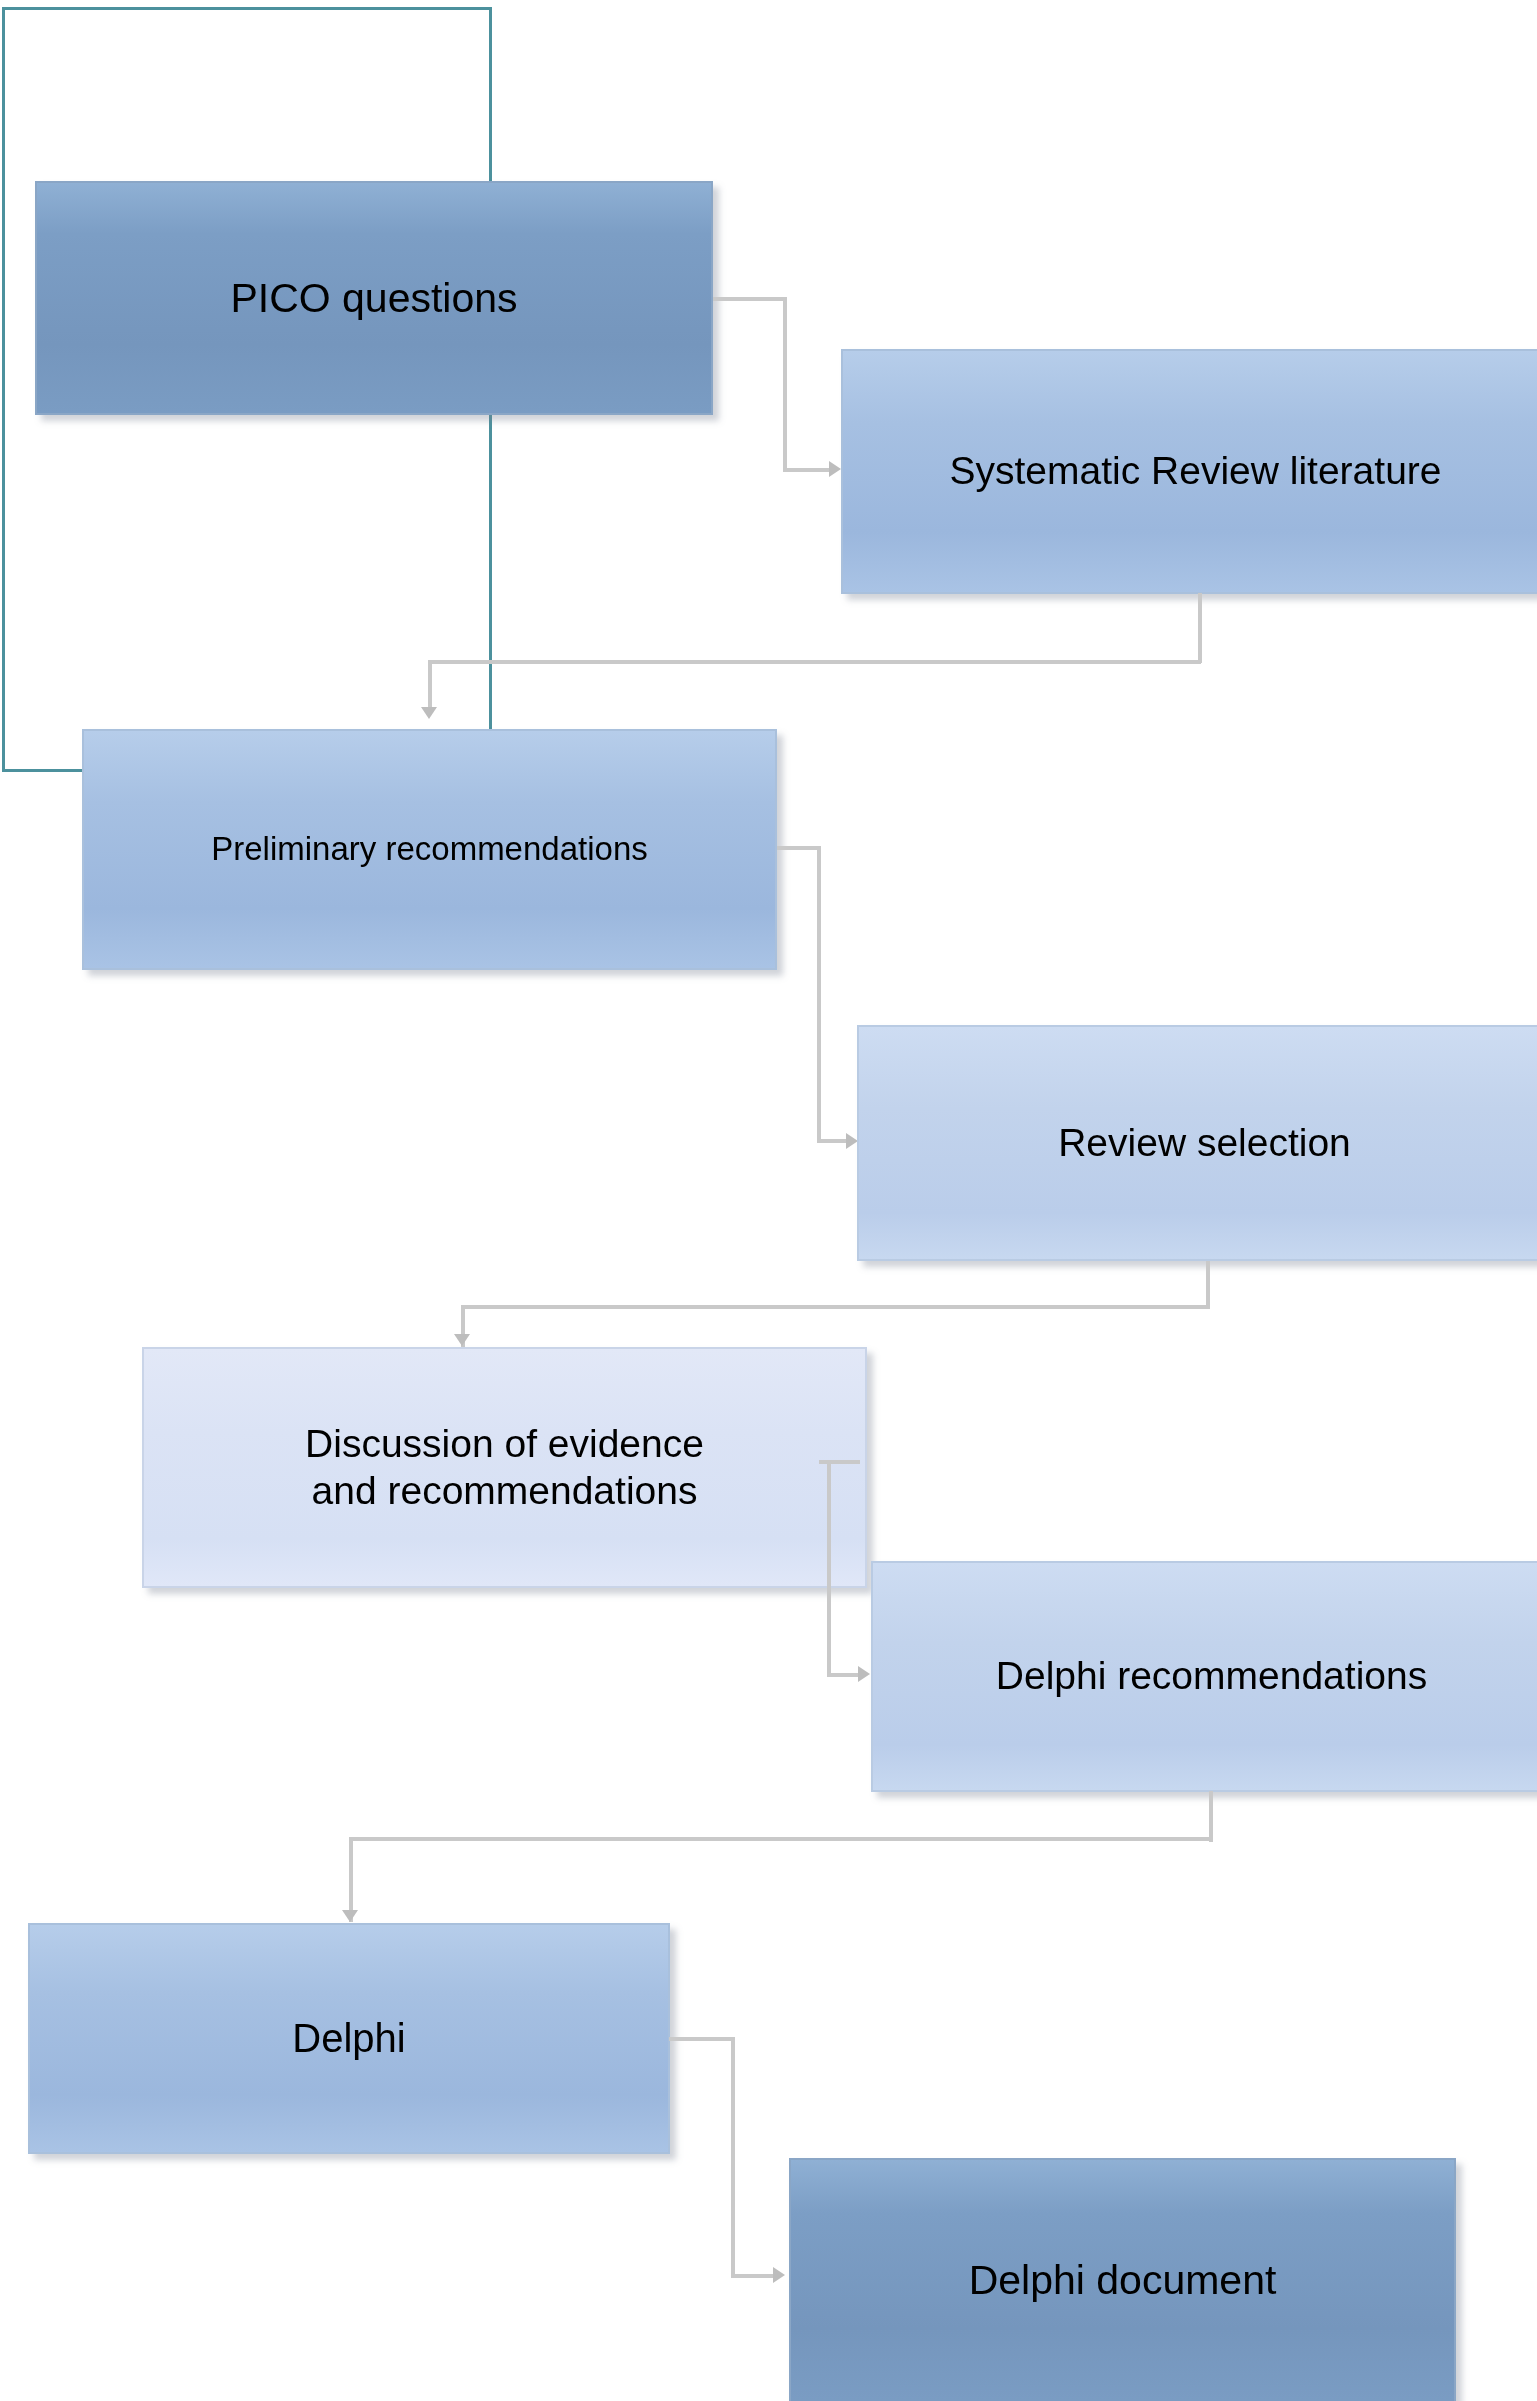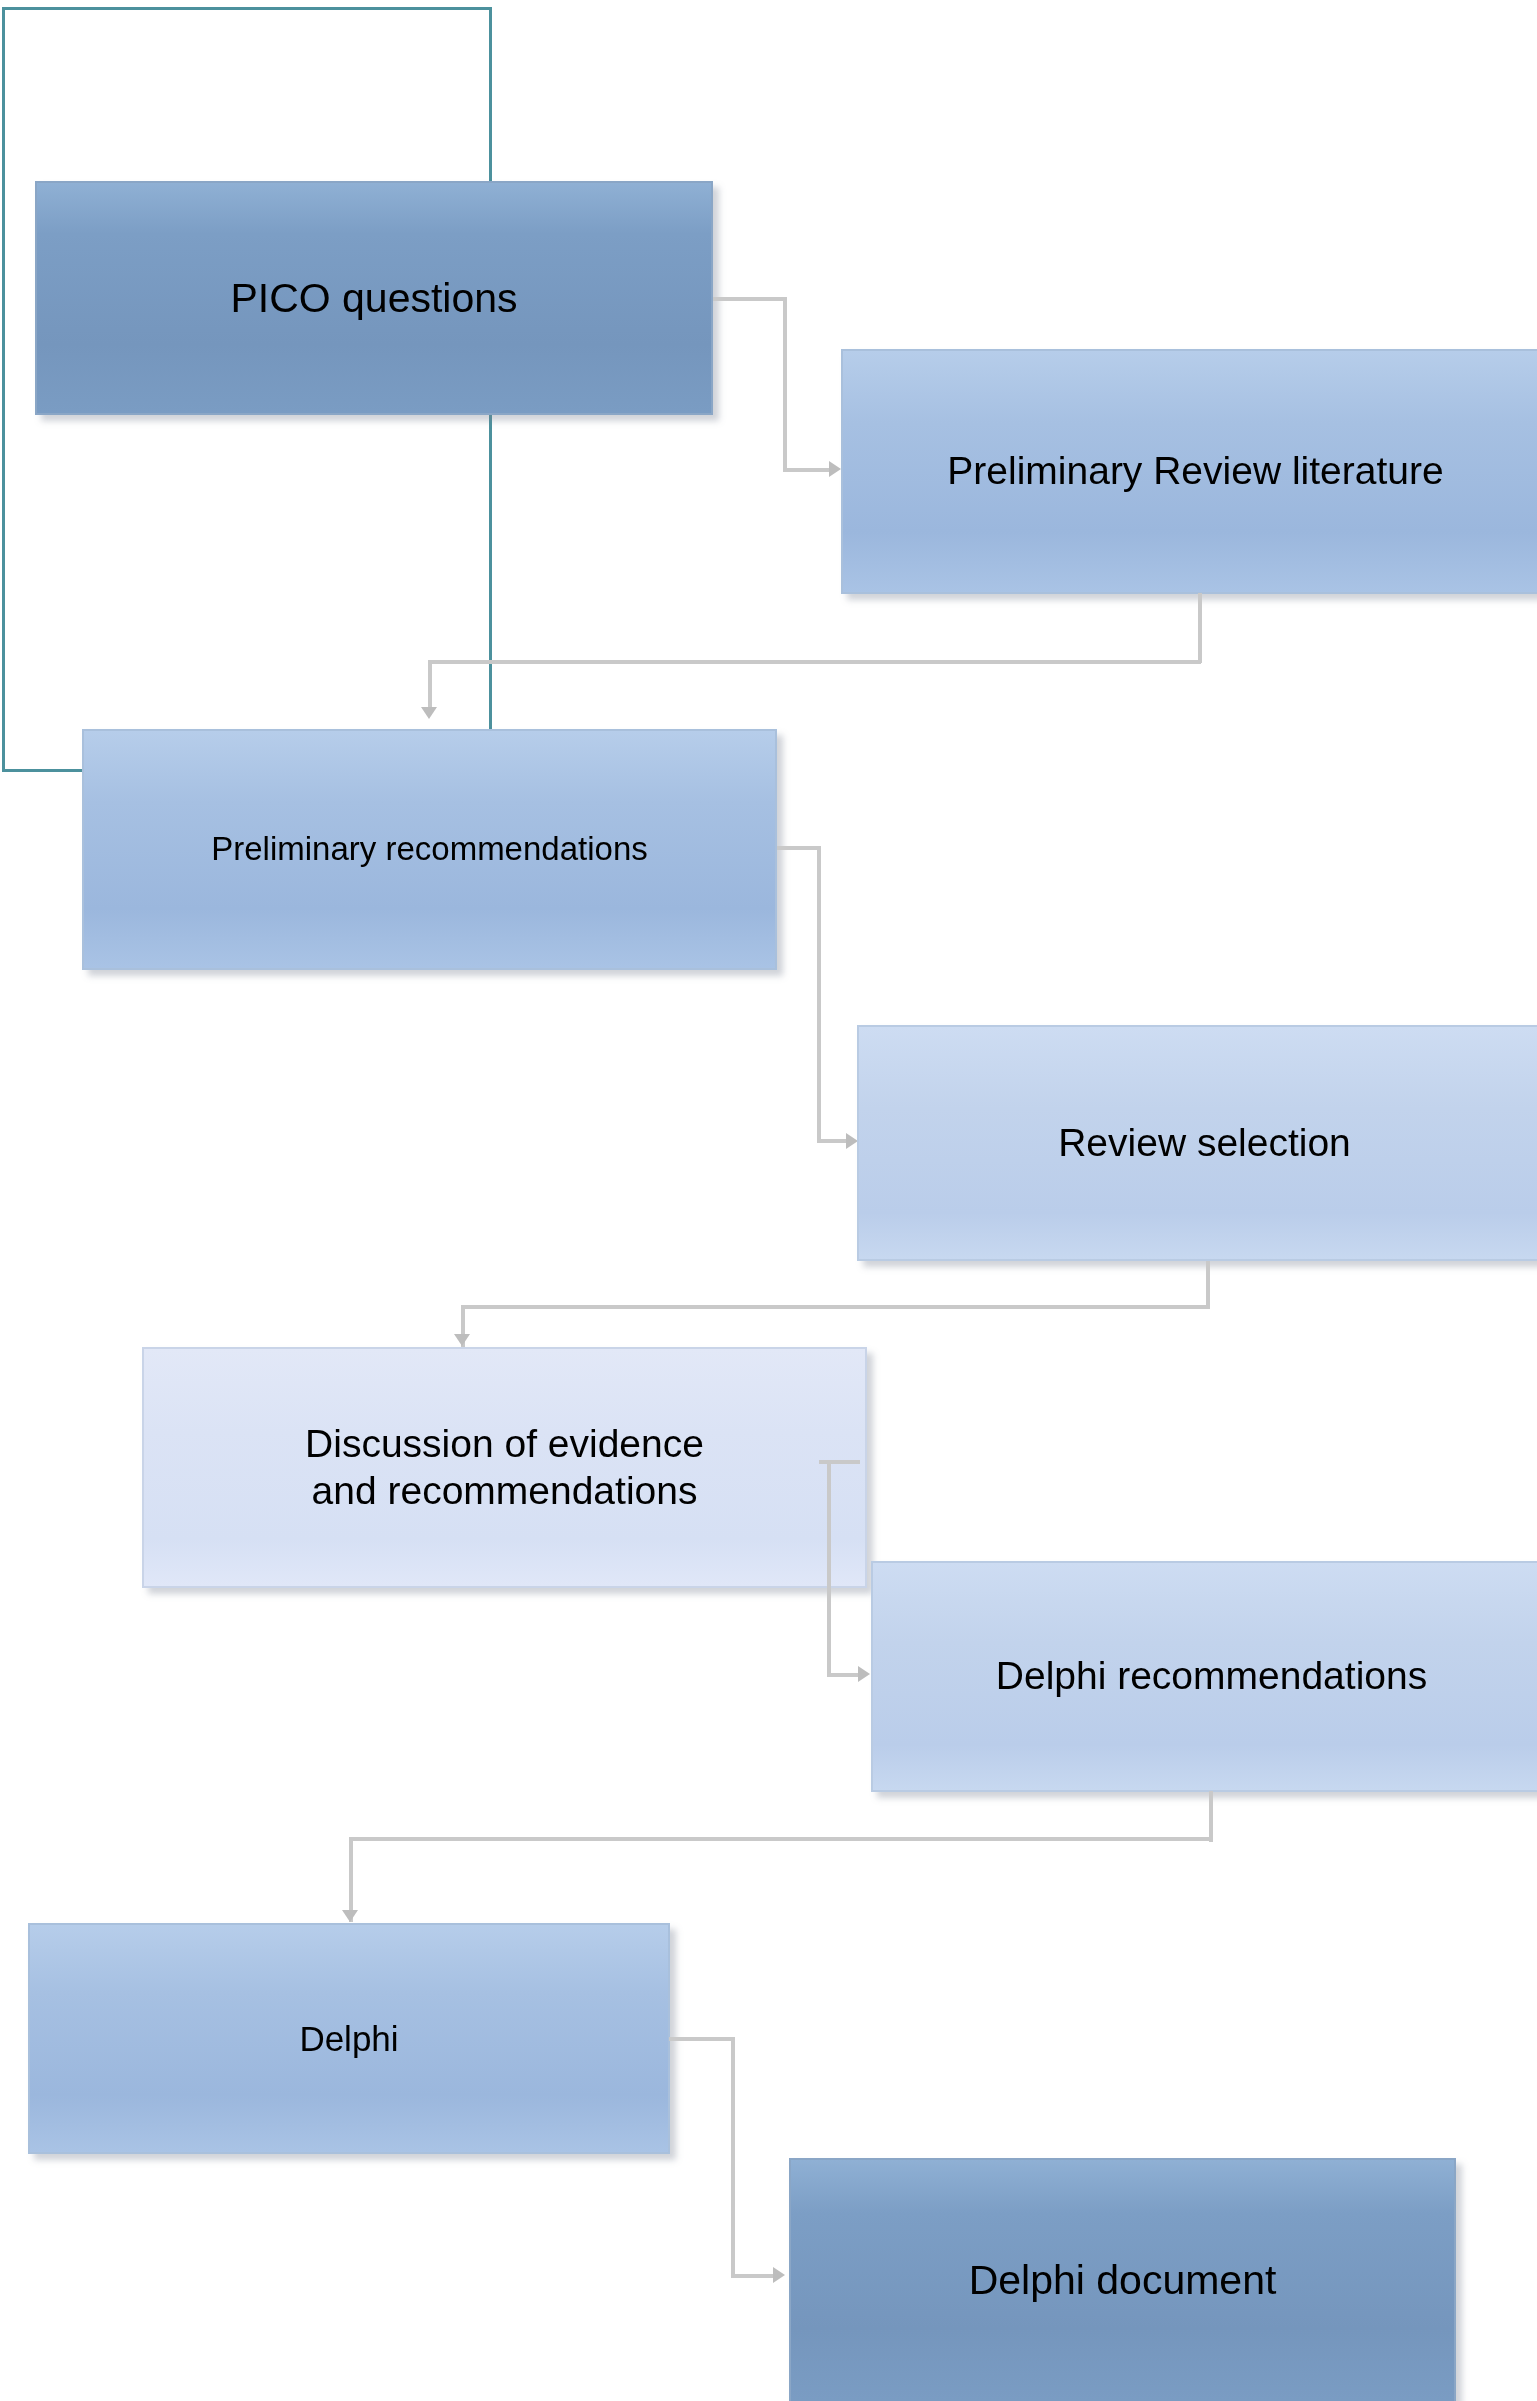--- a/index.html
+++ b/index.html
@@ -96,21 +96,21 @@
   <div class="node tone-dark" style="left:35px; top:181px; width:678px; height:234px; font-size:41px;">
     <span class="label">PICO questions</span>
   </div>
 
   <div class="conn h" style="left:713px; top:297px; width:74px;"></div>
   <div class="conn v" style="left:783px; top:297px; height:174px;"></div>
   <div class="conn h" style="left:783px; top:468px; width:47px;"></div>
   <div class="arrow-right" style="left:829px; top:461px;"></div>
 
   <div class="node tone-mid" style="left:841px; top:349px; width:709px; height:245px; font-size:39px;">
-    <span class="label">Preliminary Review literature</span>
+    <span class="label">Systematic Review literature</span>
   </div>
 
   <div class="conn v" style="left:1198px; top:593px; height:70px;"></div>
   <div class="conn h" style="left:428px; top:660px; width:773px;"></div>
   <div class="conn v" style="left:428px; top:660px; height:50px;"></div>
   <div class="arrow-down" style="left:421px; top:707px;"></div>
 
   <div class="node tone-mid" style="left:82px; top:729px; width:695px; height:241px; font-size:33px;">
     <span class="label">Preliminary recommendations</span>
   </div>
@@ -141,21 +141,21 @@
 
   <div class="node tone-light" style="left:871px; top:1561px; width:681px; height:231px; font-size:39px;">
     <span class="label">Delphi recommendations</span>
   </div>
 
   <div class="conn v" style="left:1209px; top:1791px; height:51px;"></div>
   <div class="conn h" style="left:349px; top:1837px; width:863px;"></div>
   <div class="conn v" style="left:349px; top:1837px; height:85px;"></div>
   <div class="arrow-down" style="left:342px; top:1910px;"></div>
 
-  <div class="node tone-mid" style="left:28px; top:1923px; width:642px; height:231px; font-size:35px;">
+  <div class="node tone-mid" style="left:28px; top:1923px; width:642px; height:231px; font-size:40px;">
     <span class="label">Delphi</span>
   </div>
 
   <div class="conn h" style="left:669px; top:2037px; width:65px;"></div>
   <div class="conn v" style="left:731px; top:2037px; height:240px;"></div>
   <div class="conn h" style="left:731px; top:2274px; width:44px;"></div>
   <div class="arrow-right" style="left:773px; top:2267px;"></div>
 
   <div class="node tone-dark" style="left:789px; top:2158px; width:667px; height:245px; font-size:41px;">
     <span class="label">Delphi document</span>

